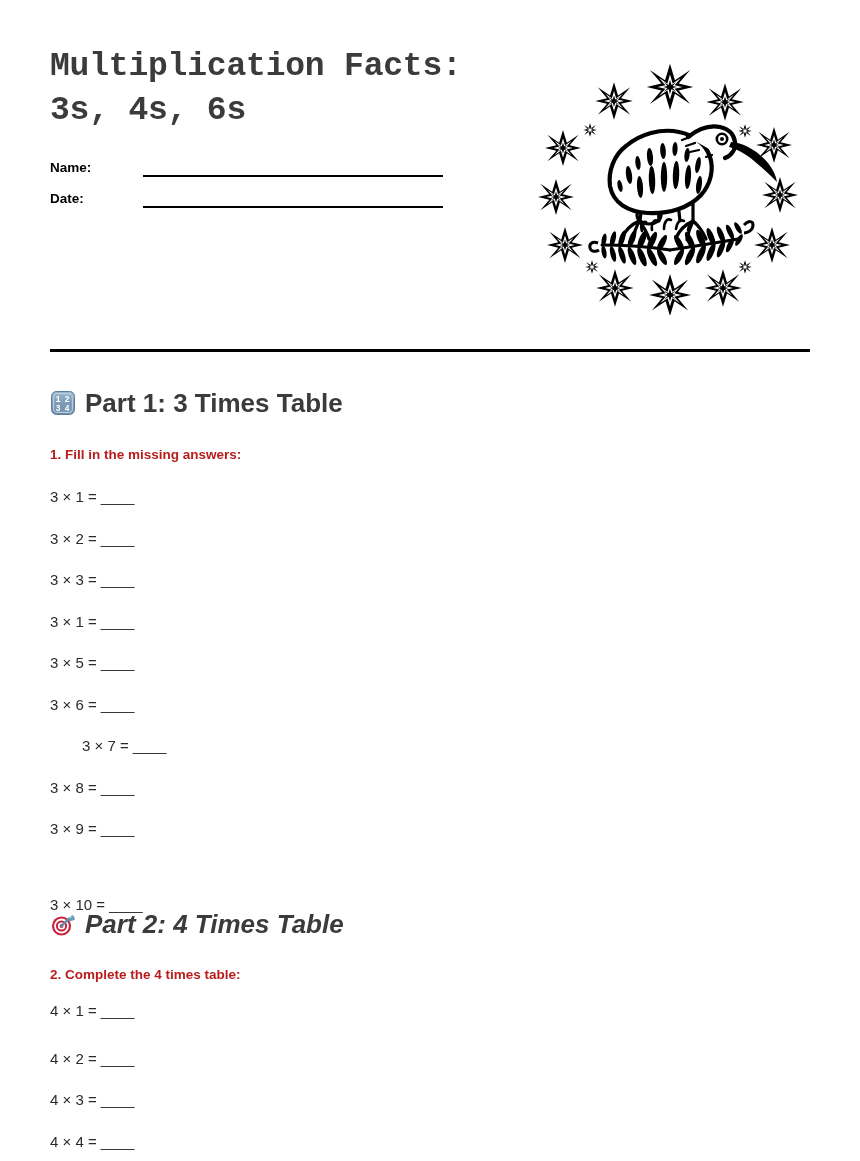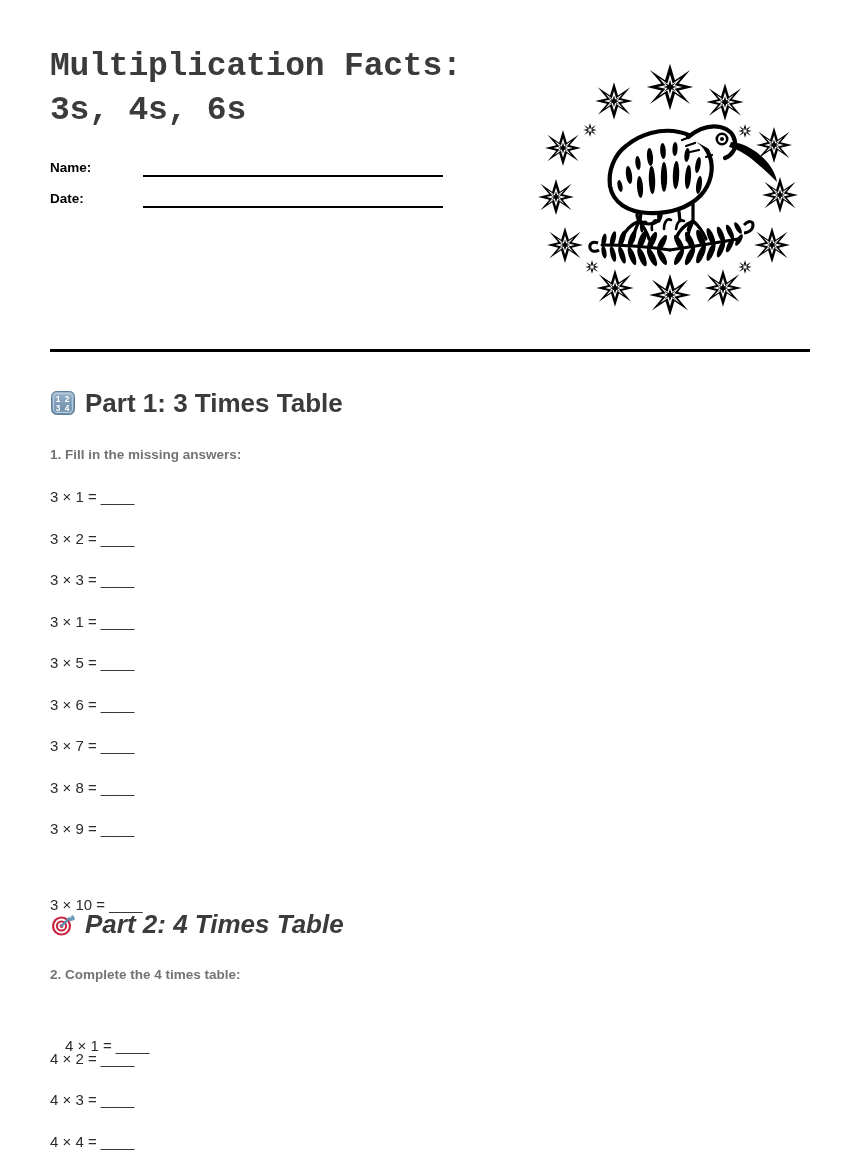--- a/index.html
+++ b/index.html
@@ -98,21 +98,21 @@
     font-weight: bold;
     color: #3b3b3b;
     line-height: 26px;
     white-space: nowrap;
   }
   .prompt {
     position: absolute;
     left: 50px;
     font-size: 13.5px;
     font-weight: bold;
-    color: #737373;
+    color: #b91c1c;
     line-height: 18px;
     white-space: nowrap;
   }
   .problem {
     position: absolute;
     left: 50px;
     font-size: 15px;
     color: #2b2b2b;
     line-height: 20px;
     white-space: nowrap;
@@ -380,21 +380,21 @@
   </div>
 
   <div class="prompt" style="top:446px;">1. Fill in the missing answers:</div>
 
   <div class="problem" style="top:487px;">3 × 1 = ____</div>
   <div class="problem" style="top:528.5px;">3 × 2 = ____</div>
   <div class="problem" style="top:570px;">3 × 3 = ____</div>
   <div class="problem" style="top:611.5px;">3 × 1 = ____</div>
   <div class="problem" style="top:653px;">3 × 5 = ____</div>
   <div class="problem" style="top:694.5px;">3 × 6 = ____</div>
-  <div class="problem" style="top:736px;">3 × 7 = ____</div>
+  <div class="problem" style="top:736px;margin-left:32px;">3 × 7 = ____</div>
   <div class="problem" style="top:777.5px;">3 × 8 = ____</div>
   <div class="problem" style="top:819px;">3 × 9 = ____</div>
   <div class="problem" style="top:895px;text-align:center;">3 × 10 = ____</div>
 
   <div class="section-heading" style="top:911px;font-style:italic;">
     <span class="emoji-icon">
       <svg viewBox="0 0 26 26" xmlns="http://www.w3.org/2000/svg" aria-hidden="true">
         <circle cx="11.5" cy="15" r="9.6" fill="#c9243f"></circle>
         <circle cx="11.5" cy="15" r="7.4" fill="#ffffff"></circle>
         <circle cx="11.5" cy="15" r="5.6" fill="#c9243f"></circle>
@@ -403,18 +403,18 @@
         <path d="M11.5,15 L19,7.6" stroke="#5b8fae" stroke-width="2.4" stroke-linecap="round" fill="none"></path>
         <path d="M18.2,8.4 L22.4,4.2 L23.4,7.4 L20.4,8.2 Z" fill="#8fc0d8" stroke="#5b8fae" stroke-width="0.7" stroke-linejoin="round"></path>
         <path d="M19.4,9.6 L23.6,5.4 L24.4,8.6 L21.4,9.4 Z" fill="#6fa8c8" stroke="#4d7e9c" stroke-width="0.7" stroke-linejoin="round"></path>
       </svg>
     </span>
     <span class="heading-text">Part 2: 4 Times Table</span>
   </div>
 
   <div class="prompt" style="top:966px;">2. Complete the 4 times table:</div>
 
-  <div class="problem" style="top:1036px;margin-left:15px;">4 × 1 = ____</div>
+  <div class="problem" style="top:1001px;">4 × 1 = ____</div>
   <div class="problem" style="top:1048.5px;">4 × 2 = ____</div>
   <div class="problem" style="top:1090px;">4 × 3 = ____</div>
   <div class="problem" style="top:1131.5px;">4 × 4 = ____</div>
 
 </div>
 
 </body></html>

